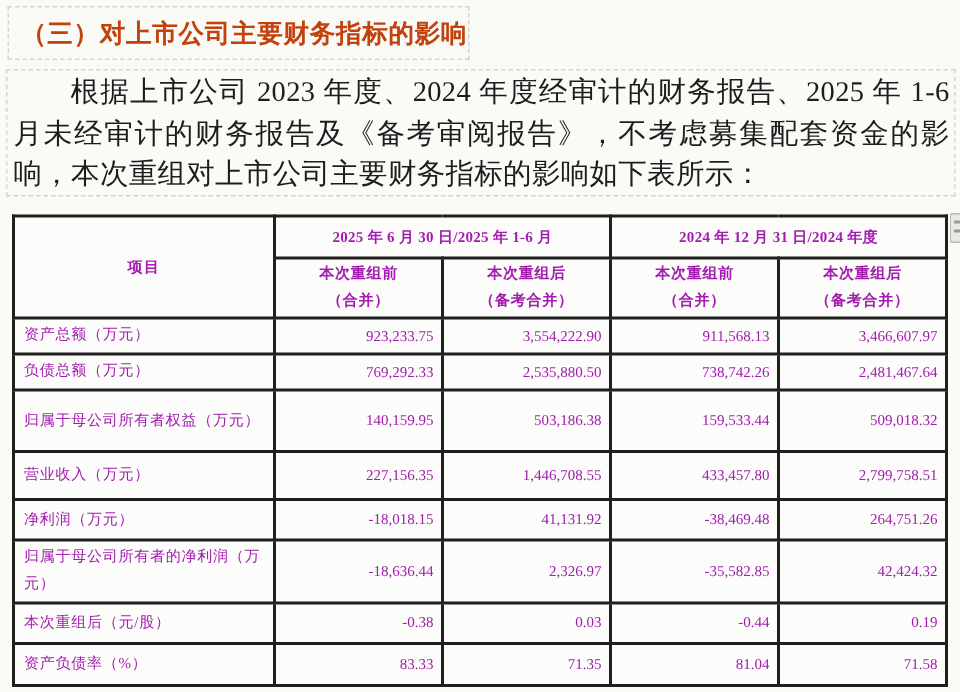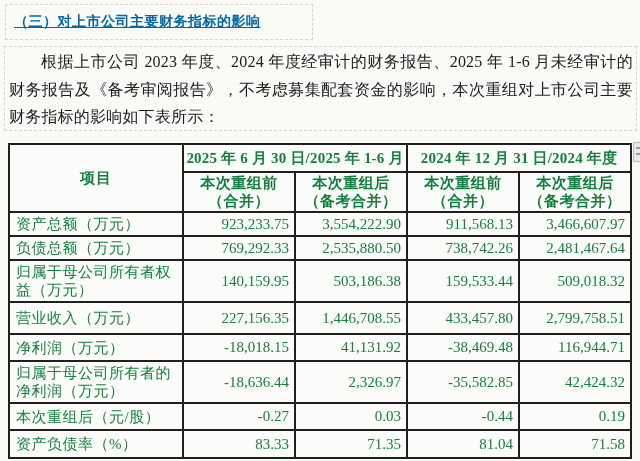--- a/index.html
+++ b/index.html
@@ -14,54 +14,53 @@
   .title-box {
     position: absolute;
     left: 5px; top: 4px;
     width: 308px; height: 36px;
     border: 1px dashed #d9d2cd;
     display: flex; align-items: center;
   }
   .title-box h2 {
     font-family: "Liberation Sans", "DejaVu Sans", sans-serif;
     font-weight: bold;
-    font-size: 14px;
+    font-size: 17px;
     letter-spacing: 0.5px;
     padding-left: 8px;
-    color: #0369a1;
+    color: #c2410c;
     white-space: nowrap;
-    text-decoration: underline;
   }
   .para-box {
     position: absolute;
     left: 4px; top: 46px;
     width: 633px; height: 85px;
     border: 1px dashed #d9d2cd;
     padding: 1px 3px 0 4px;
   }
   .para-box p {
-    font-size: 16px;
+    font-size: 19px;
     line-height: 27.5px;
     text-align: justify;
     text-indent: 2em;
     color: #1d1d1d;
     letter-spacing: 0.2px;
   }
   table.fin {
     position: absolute;
     left: 8px; top: 143px;
     width: 622px;
     border-collapse: collapse;
     table-layout: fixed;
     background: #fcfcfa;
   }
   table.fin th, table.fin td {
     border: 2px solid #1f1f1f;
-    font-size: 15px;
-    color: #15803d;
+    font-size: 10px;
+    color: #a21caf;
     overflow: hidden;
   }
   th.period {
     height: 28px;
     font-weight: bold;
     text-align: center;
     letter-spacing: 0.2px;
   }
   th.corner {
     font-weight: bold;
@@ -173,32 +172,32 @@
       <td class="num">227,156.35</td>
       <td class="num">1,446,708.55</td>
       <td class="num">433,457.80</td>
       <td class="num">2,799,758.51</td>
     </tr>
     <tr>
       <td class="lbl">净利润（万元）</td>
       <td class="num">-18,018.15</td>
       <td class="num">41,131.92</td>
       <td class="num">-38,469.48</td>
-      <td class="num">116,944.71</td>
+      <td class="num">264,751.26</td>
     </tr>
     <tr>
       <td class="lbl">归属于母公司所有者的净利润（万元）</td>
       <td class="num">-18,636.44</td>
       <td class="num">2,326.97</td>
       <td class="num">-35,582.85</td>
       <td class="num">42,424.32</td>
     </tr>
     <tr>
       <td class="lbl">本次重组后（元/股）</td>
-      <td class="num">-0.27</td>
+      <td class="num">-0.38</td>
       <td class="num">0.03</td>
       <td class="num">-0.44</td>
       <td class="num">0.19</td>
     </tr>
     <tr>
       <td class="lbl">资产负债率（%）</td>
       <td class="num">83.33</td>
       <td class="num">71.35</td>
       <td class="num">81.04</td>
       <td class="num">71.58</td>

